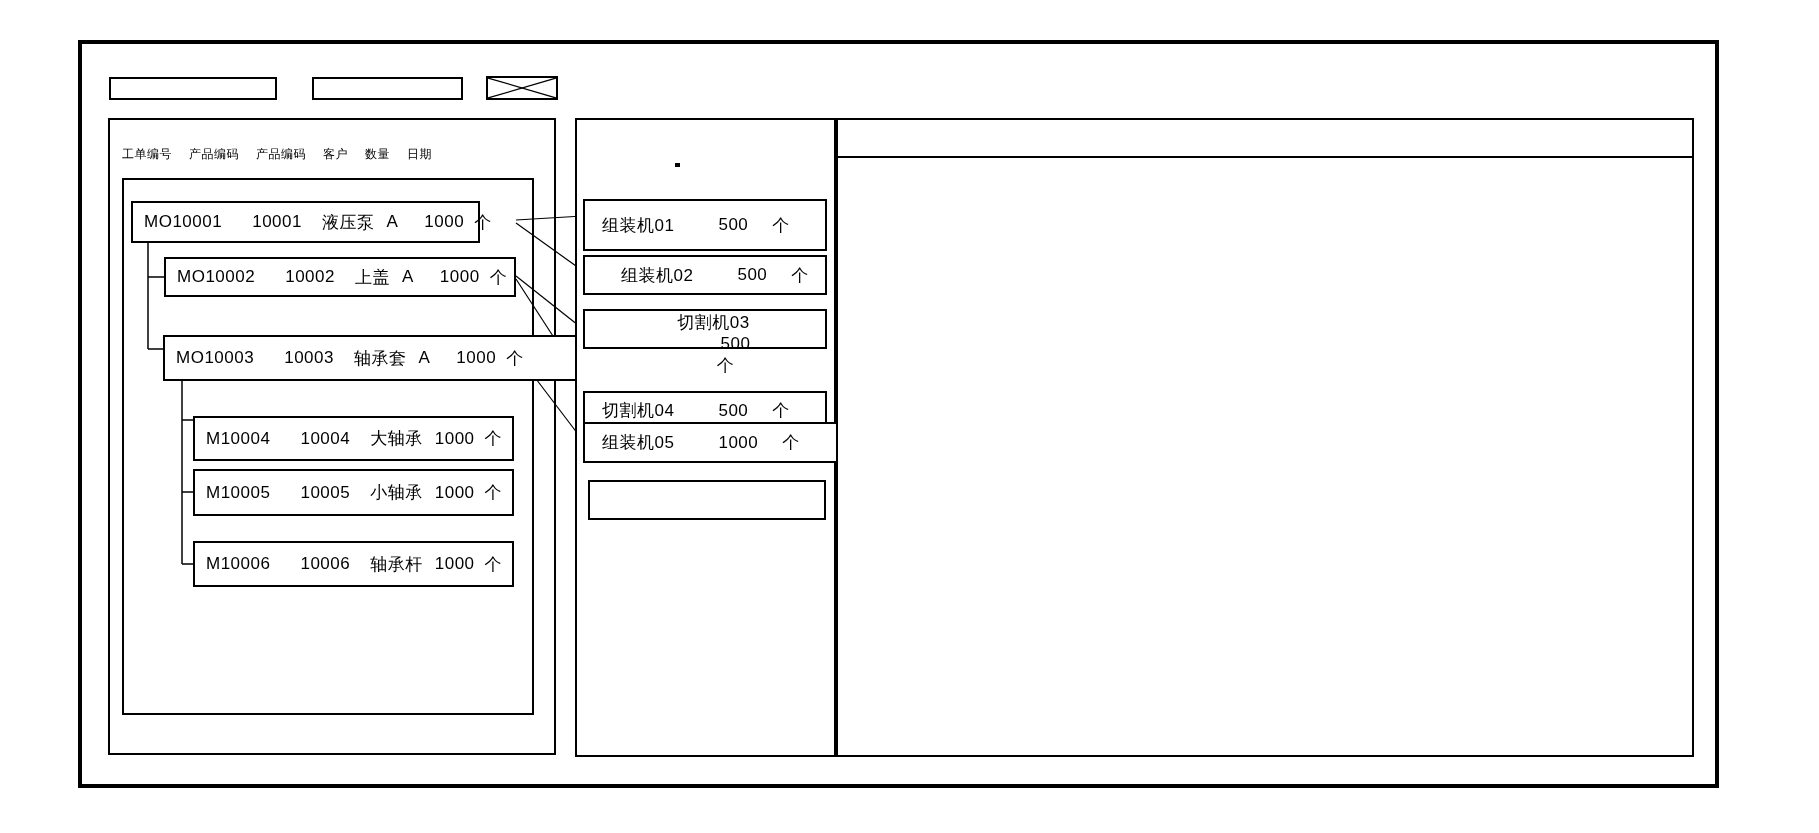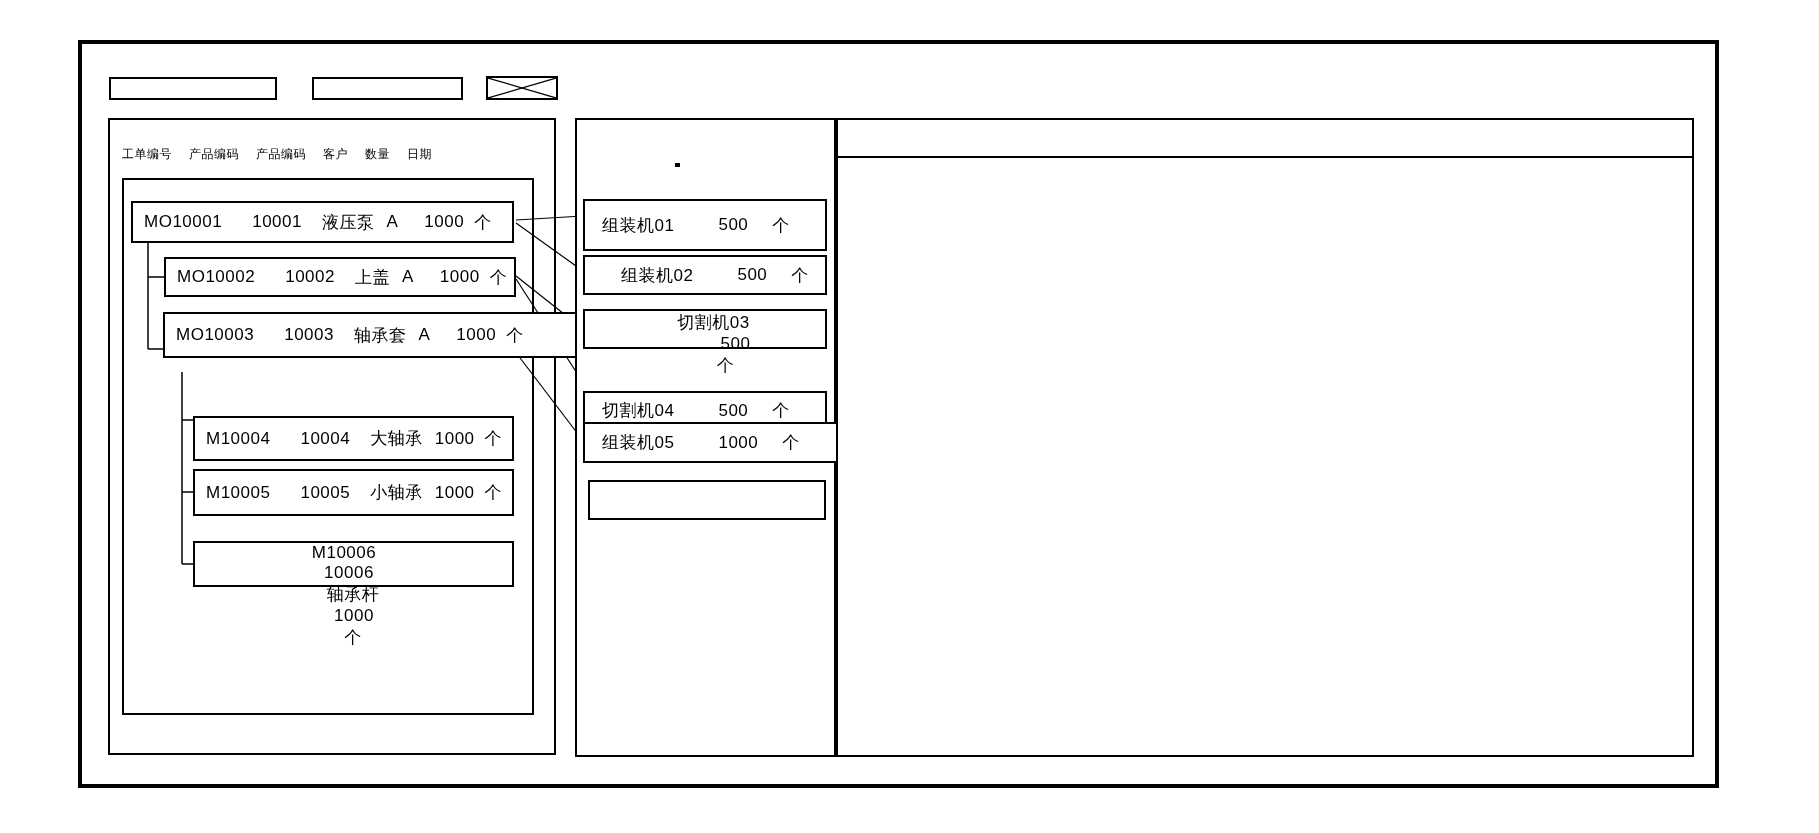--- a/index.html
+++ b/index.html
@@ -87,39 +87,39 @@
     <line x1="182" y1="492" x2="193" y2="492" stroke-width="1.5"></line>
     <line x1="182" y1="564" x2="193" y2="564" stroke-width="1.5"></line>
 
     <line x1="516" y1="220" x2="583" y2="216" stroke-width="1.2"></line>
     <line x1="516" y1="223" x2="583" y2="271" stroke-width="1.2"></line>
     <line x1="516" y1="276" x2="583" y2="329" stroke-width="1.2"></line>
     <line x1="516" y1="279" x2="584" y2="384" stroke-width="1.2"></line>
     <line x1="514" y1="350" x2="584" y2="442" stroke-width="1.2"></line>
   </svg>
 
-  <div class="box order-card" style="left:131px;top:201px;width:383px;height:42px;align-items:center;">
+  <div class="box order-card" style="left:131px;top:201px;width:349px;height:42px;align-items:center;">
     <span class="f f-orderno">MO10001</span>
     <span class="f f-code">10001</span>
     <span class="f">液压泵</span>
     <span class="f f-cust">A</span>
     <span class="f f-qty">1000</span>
     <span class="f">个</span>
   </div>
 
   <div class="box order-card" style="left:164px;top:257px;width:352px;height:40px;">
     <span class="f f-orderno">MO10002</span>
     <span class="f f-code">10002</span>
     <span class="f">上盖</span>
     <span class="f f-cust">A</span>
     <span class="f f-qty">1000</span>
     <span class="f">个</span>
   </div>
 
-  <div class="box order-card" style="left:163px;top:312px;width:421px;height:46px;">
+  <div class="box order-card" style="left:163px;top:335px;width:421px;height:46px;">
     <span class="f f-orderno">MO10003</span>
     <span class="f f-code">10003</span>
     <span class="f">轴承套</span>
     <span class="f f-cust">A</span>
     <span class="f f-qty">1000</span>
     <span class="f">个</span>
   </div>
 
   <div class="box order-card" style="left:193px;top:416px;width:321px;height:45px;">
     <span class="f f-orderno">M10004</span>
@@ -132,21 +132,21 @@
 
   <div class="box order-card" style="left:193px;top:469px;width:321px;height:47px;">
     <span class="f f-orderno">M10005</span>
     <span class="f f-code">10005</span>
     <span class="f">小轴承</span>
 
     <span class="f f-qty">1000</span>
     <span class="f">个</span>
   </div>
 
-  <div class="box order-card" style="left:193px;top:541px;width:321px;height:46px;flex-direction:column;">
+  <div class="box order-card" style="left:193px;top:541px;width:321px;height:46px;">
     <span class="f f-orderno">M10006</span>
     <span class="f f-code">10006</span>
     <span class="f">轴承杆</span>
 
     <span class="f f-qty">1000</span>
     <span class="f">个</span>
   </div>
 
   <div class="box" style="left:575px;top:118px;width:261px;height:639px;"></div>
   <div class="dot-mark"></div>

